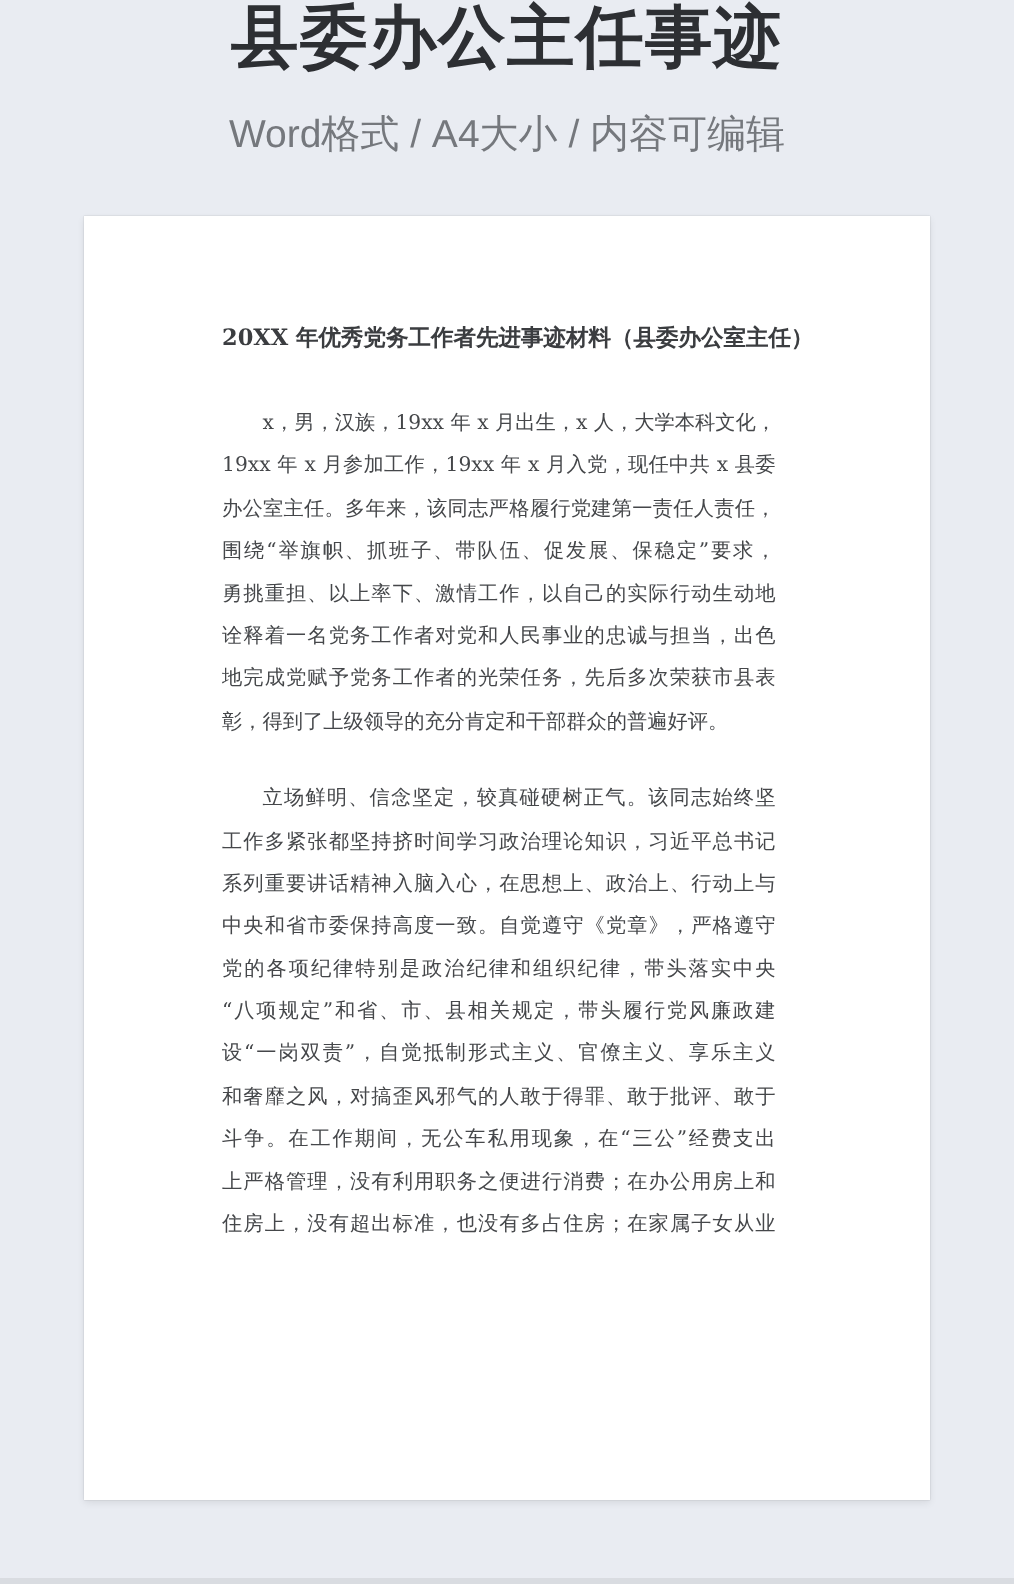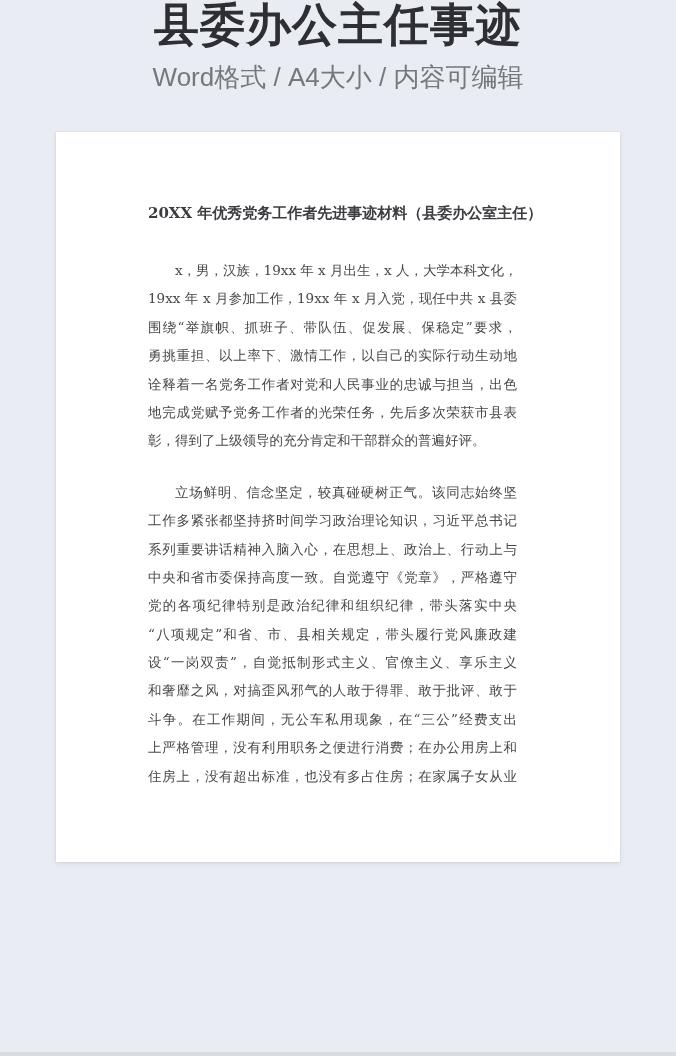--- a/index.html
+++ b/index.html
@@ -11,25 +11,25 @@
     overflow: hidden;
     font-family: "Liberation Sans", sans-serif;
   }
   .header { text-align: center; }
   .header h1 {
     font-size: 45px; line-height: 50px; font-weight: 700;
     color: #2d2f33; letter-spacing: 1px;
     font-family: "Liberation Sans", "DejaVu Sans", sans-serif;
   }
   .header .subtitle {
-    margin-top: 12px; font-size: 26px; line-height: 30px;
+    margin-top: 24px; font-size: 26px; line-height: 30px;
     color: #75787d; font-weight: 400;
   }
   .sheet {
-    width: 564px; height: 730px;
+    width: 564px; height: 856px;
     margin: 40px auto 0 auto;
     background: #ffffff;
     box-shadow: 0 0 1px rgba(0,0,0,0.18), 0 2px 5px rgba(0,0,0,0.08);
     padding: 70px 103px 0 92px;
   }
   .doc-title {
     font-size: 15px; line-height: 22px; font-weight: 700;
     color: #3b3d40; text-align: center;
     font-family: "DejaVu Serif", "Liberation Serif", serif;
     white-space: nowrap;
@@ -60,20 +60,21 @@
   <h1>县委办公主任事迹</h1>
   <div class="subtitle">Word格式 / A4大小 / 内容可编辑</div>
 </div>
 
 <div class="sheet">
   <div class="doc-title">20XX 年优秀党务工作者先进事迹材料（县委办公室主任）</div>
   <div class="doc-body">
     <div class="para">
       <div class="line indent">x，男，汉族，19xx 年 x 月出生，x 人，大学本科文化，</div>
       <div class="line">19xx 年 x 月参加工作，19xx 年 x 月入党，现任中共 x 县委</div>
+      <div class="line">办公室主任。多年来，该同志严格履行党建第一责任人责任，</div>
       <div class="line">围绕“举旗帜、抓班子、带队伍、促发展、保稳定”要求，</div>
       <div class="line">勇挑重担、以上率下、激情工作，以自己的实际行动生动地</div>
       <div class="line">诠释着一名党务工作者对党和人民事业的忠诚与担当，出色</div>
       <div class="line">地完成党赋予党务工作者的光荣任务，先后多次荣获市县表</div>
       <div class="line para-end">彰，得到了上级领导的充分肯定和干部群众的普遍好评。</div>
     </div>
     <div class="para">
       <div class="line indent">立场鲜明、信念坚定，较真碰硬树正气。该同志始终坚</div>
       <div class="line">工作多紧张都坚持挤时间学习政治理论知识，习近平总书记</div>
       <div class="line">系列重要讲话精神入脑入心，在思想上、政治上、行动上与</div>

